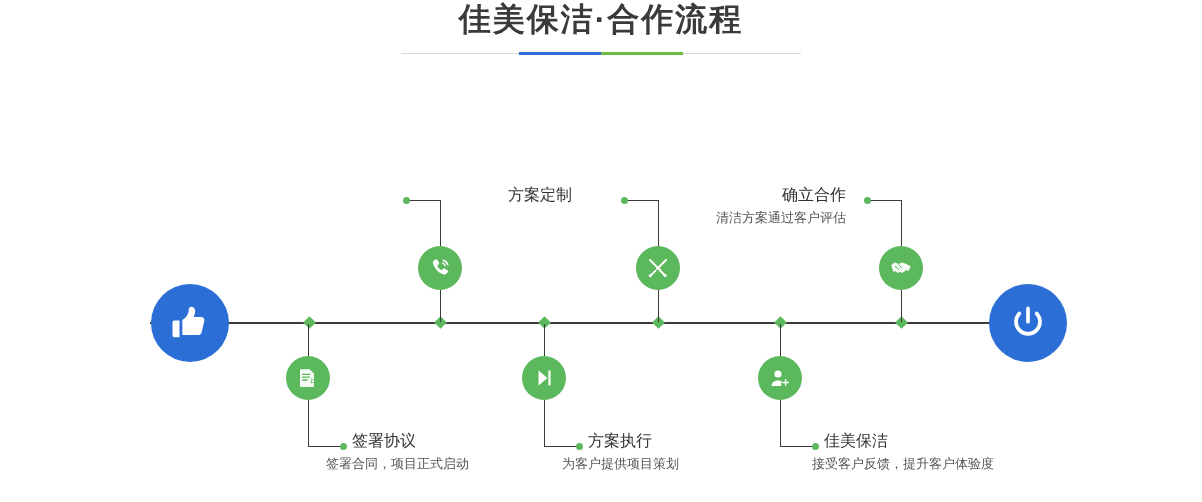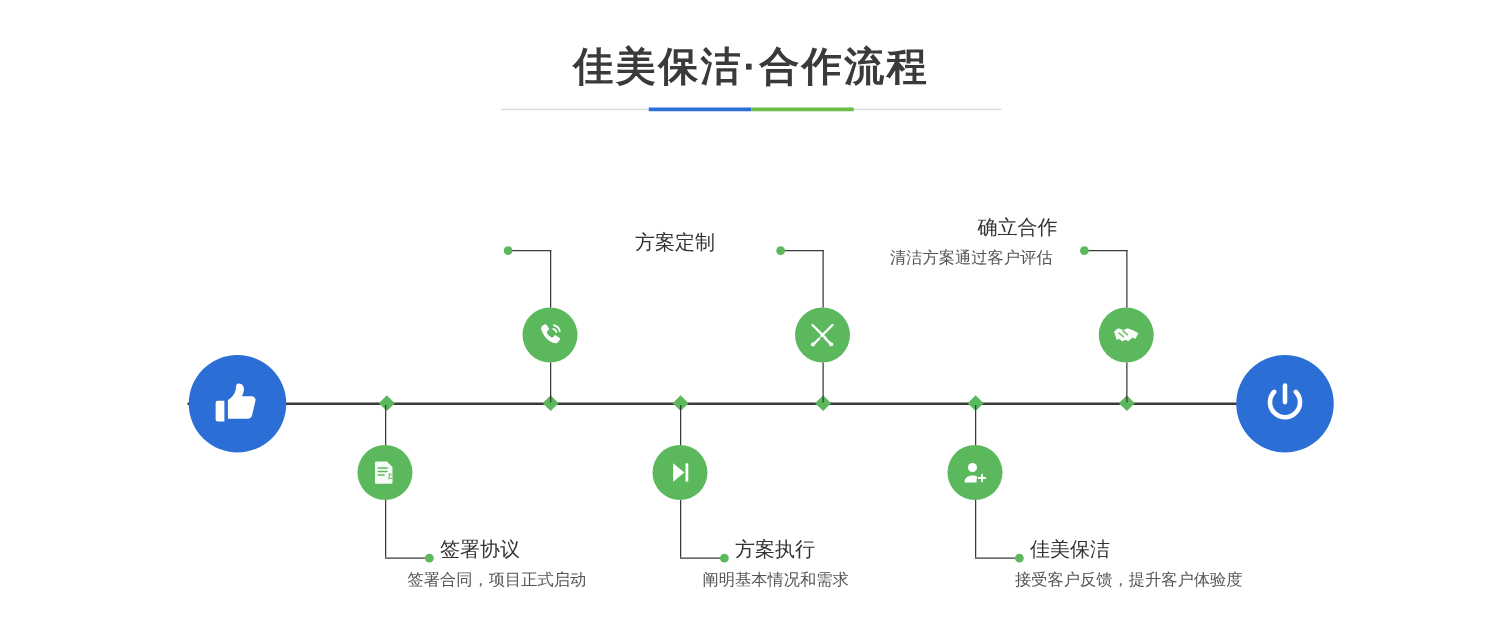--- a/index.html
+++ b/index.html
@@ -12,21 +12,20 @@
     background: #ffffff;
     font-family: "Liberation Sans", "DejaVu Sans", sans-serif;
     color: #3d3d3d;
     overflow: hidden;
     position: relative;
   }
 
   
   .header {
     text-align: center;
-    padding-top: 34px;
   }
   .title {
     font-size: 32px;
     font-weight: bold;
     color: #3a3a3a;
     letter-spacing: 2px;
     line-height: 1.2;
   }
   .rule-wrap {
     width: 400px;
@@ -243,36 +242,36 @@
         <rect x="16.4" y="4.6" width="2.2" height="14.8" rx="0.6"></rect>
       </svg>
     </span>
   </div>
   <div class="conn v" style="left:544px; top:174px; height:32px;"></div>
   <div class="conn v" style="left:544px; top:250px; height:46px;"></div>
   <div class="conn h" style="left:544px; top:296px; width:35px;"></div>
   <div class="dot" style="left:576px; top:293px;"></div>
   <div class="label below" style="left:588px; top:281px; text-align:left;">
     <div class="lbl-title">方案执行</div>
-    <div class="lbl-desc" style="margin-left:-26px;">阐明基本情况和需求</div>
+    <div class="lbl-desc" style="margin-left:-26px;">为客户提供项目策划</div>
   </div>
 
   <div class="node" style="left:879px; top:96px;">
     <span>
       <svg width="24" height="24" viewBox="0 0 24 24" fill="#ffffff">
         <path d="M2.2 9.2l3.4-2.6 4.2 1.3 3.3-1.3 4.4 1.5 4.3 2.5-2.6 4.6-2-1.2-3.6 3-2.5-1.3-2.1 1.4-3-2.2-1.6 1z" opacity="0.95"></path>
         <path d="M6.2 10.4l3.6 3.1M9.4 8.6l3.6 3.2" stroke="#5cb85c" stroke-width="1" stroke-linecap="round"></path>
       </svg>
     </span>
   </div>
   <div class="conn v" style="left:901px; top:140px; height:32px;"></div>
   <div class="conn v" style="left:901px; top:50px;  height:46px;"></div>
   <div class="conn h" style="left:867px; top:50px;  width:35px;"></div>
   <div class="dot" style="left:864px; top:47px;"></div>
-  <div class="label above" style="left:708px; top:23px; text-align:center;">
+  <div class="label above" style="left:708px; top:35px; text-align:right;">
     <div class="lbl-title" style="margin-left:74px;">确立合作</div>
     <div class="lbl-desc">清洁方案通过客户评估</div>
   </div>
 
   <div class="node" style="left:758px; top:206px;">
     <span>
       <svg width="24" height="24" viewBox="0 0 24 24" fill="#ffffff">
         <circle cx="10" cy="8" r="3.6"></circle>
         <path d="M3.6 20c0-3.5 2.9-5.6 6.4-5.6 1.5 0 2.9.4 4 1.1-.5.8-.8 1.8-.8 2.8 0 .6.1 1.2.3 1.7H3.6z"></path>
         <path d="M17.6 13.8v5.2M15 16.4h5.2" stroke="#ffffff" stroke-width="1.5" stroke-linecap="round"></path>

